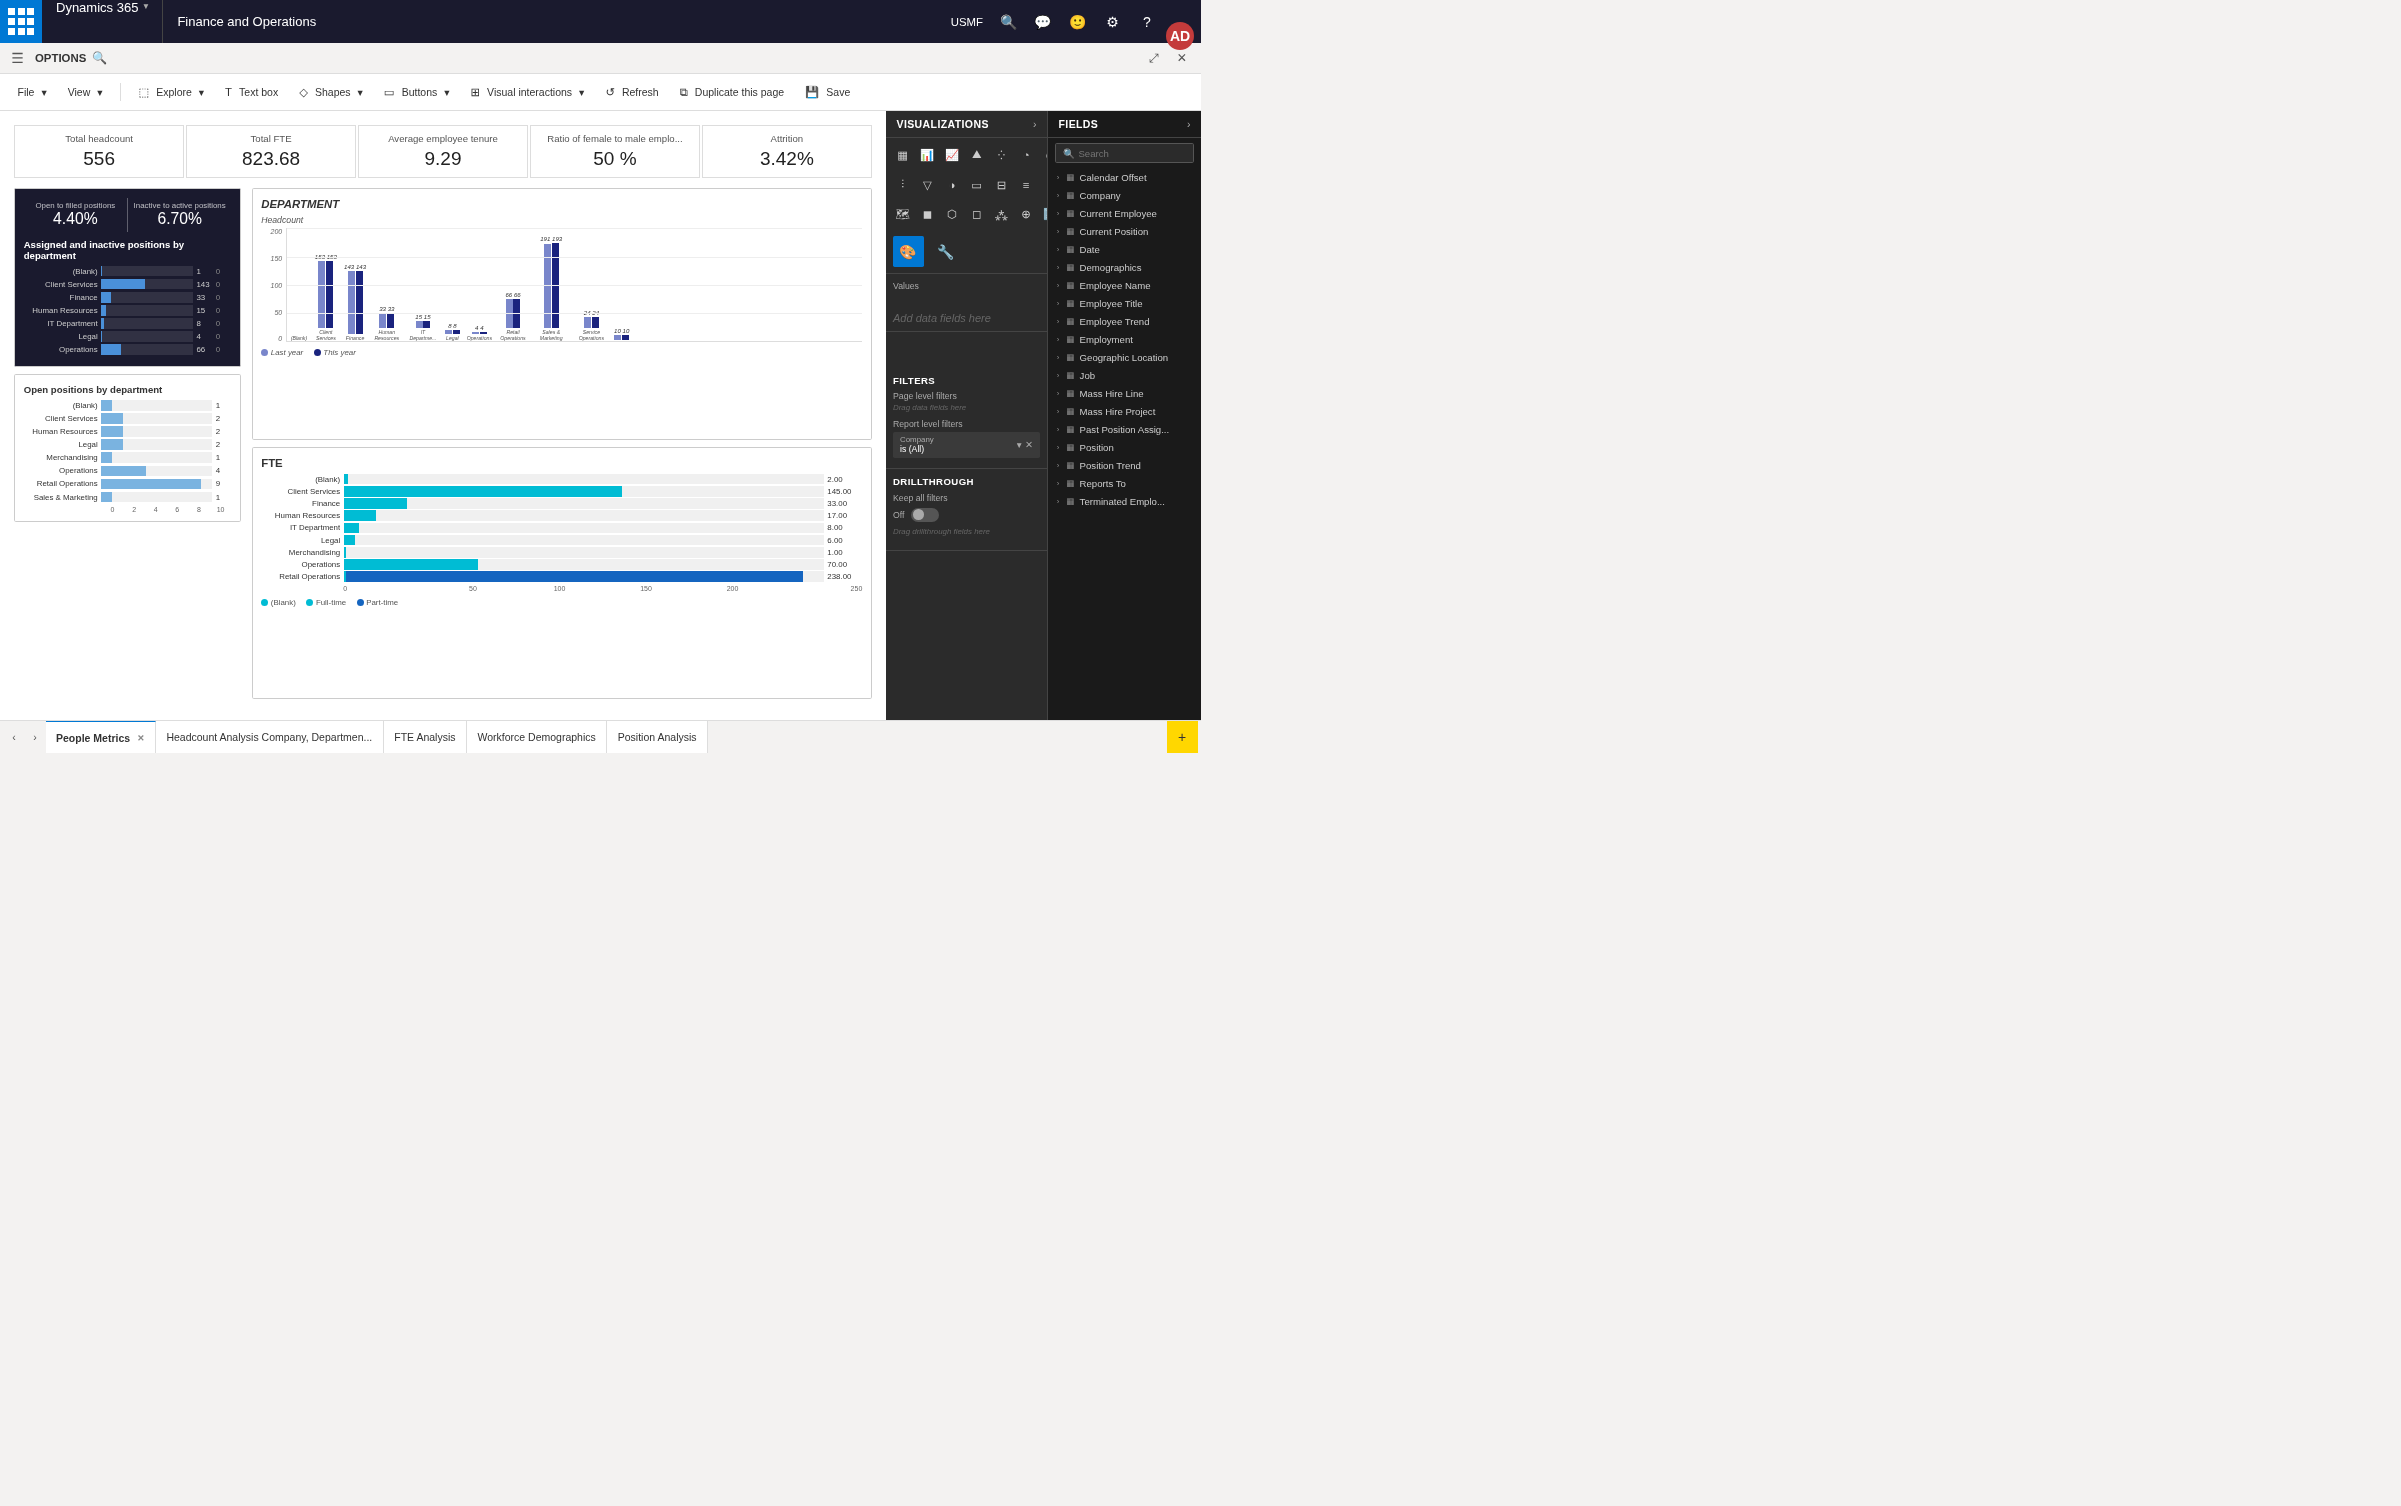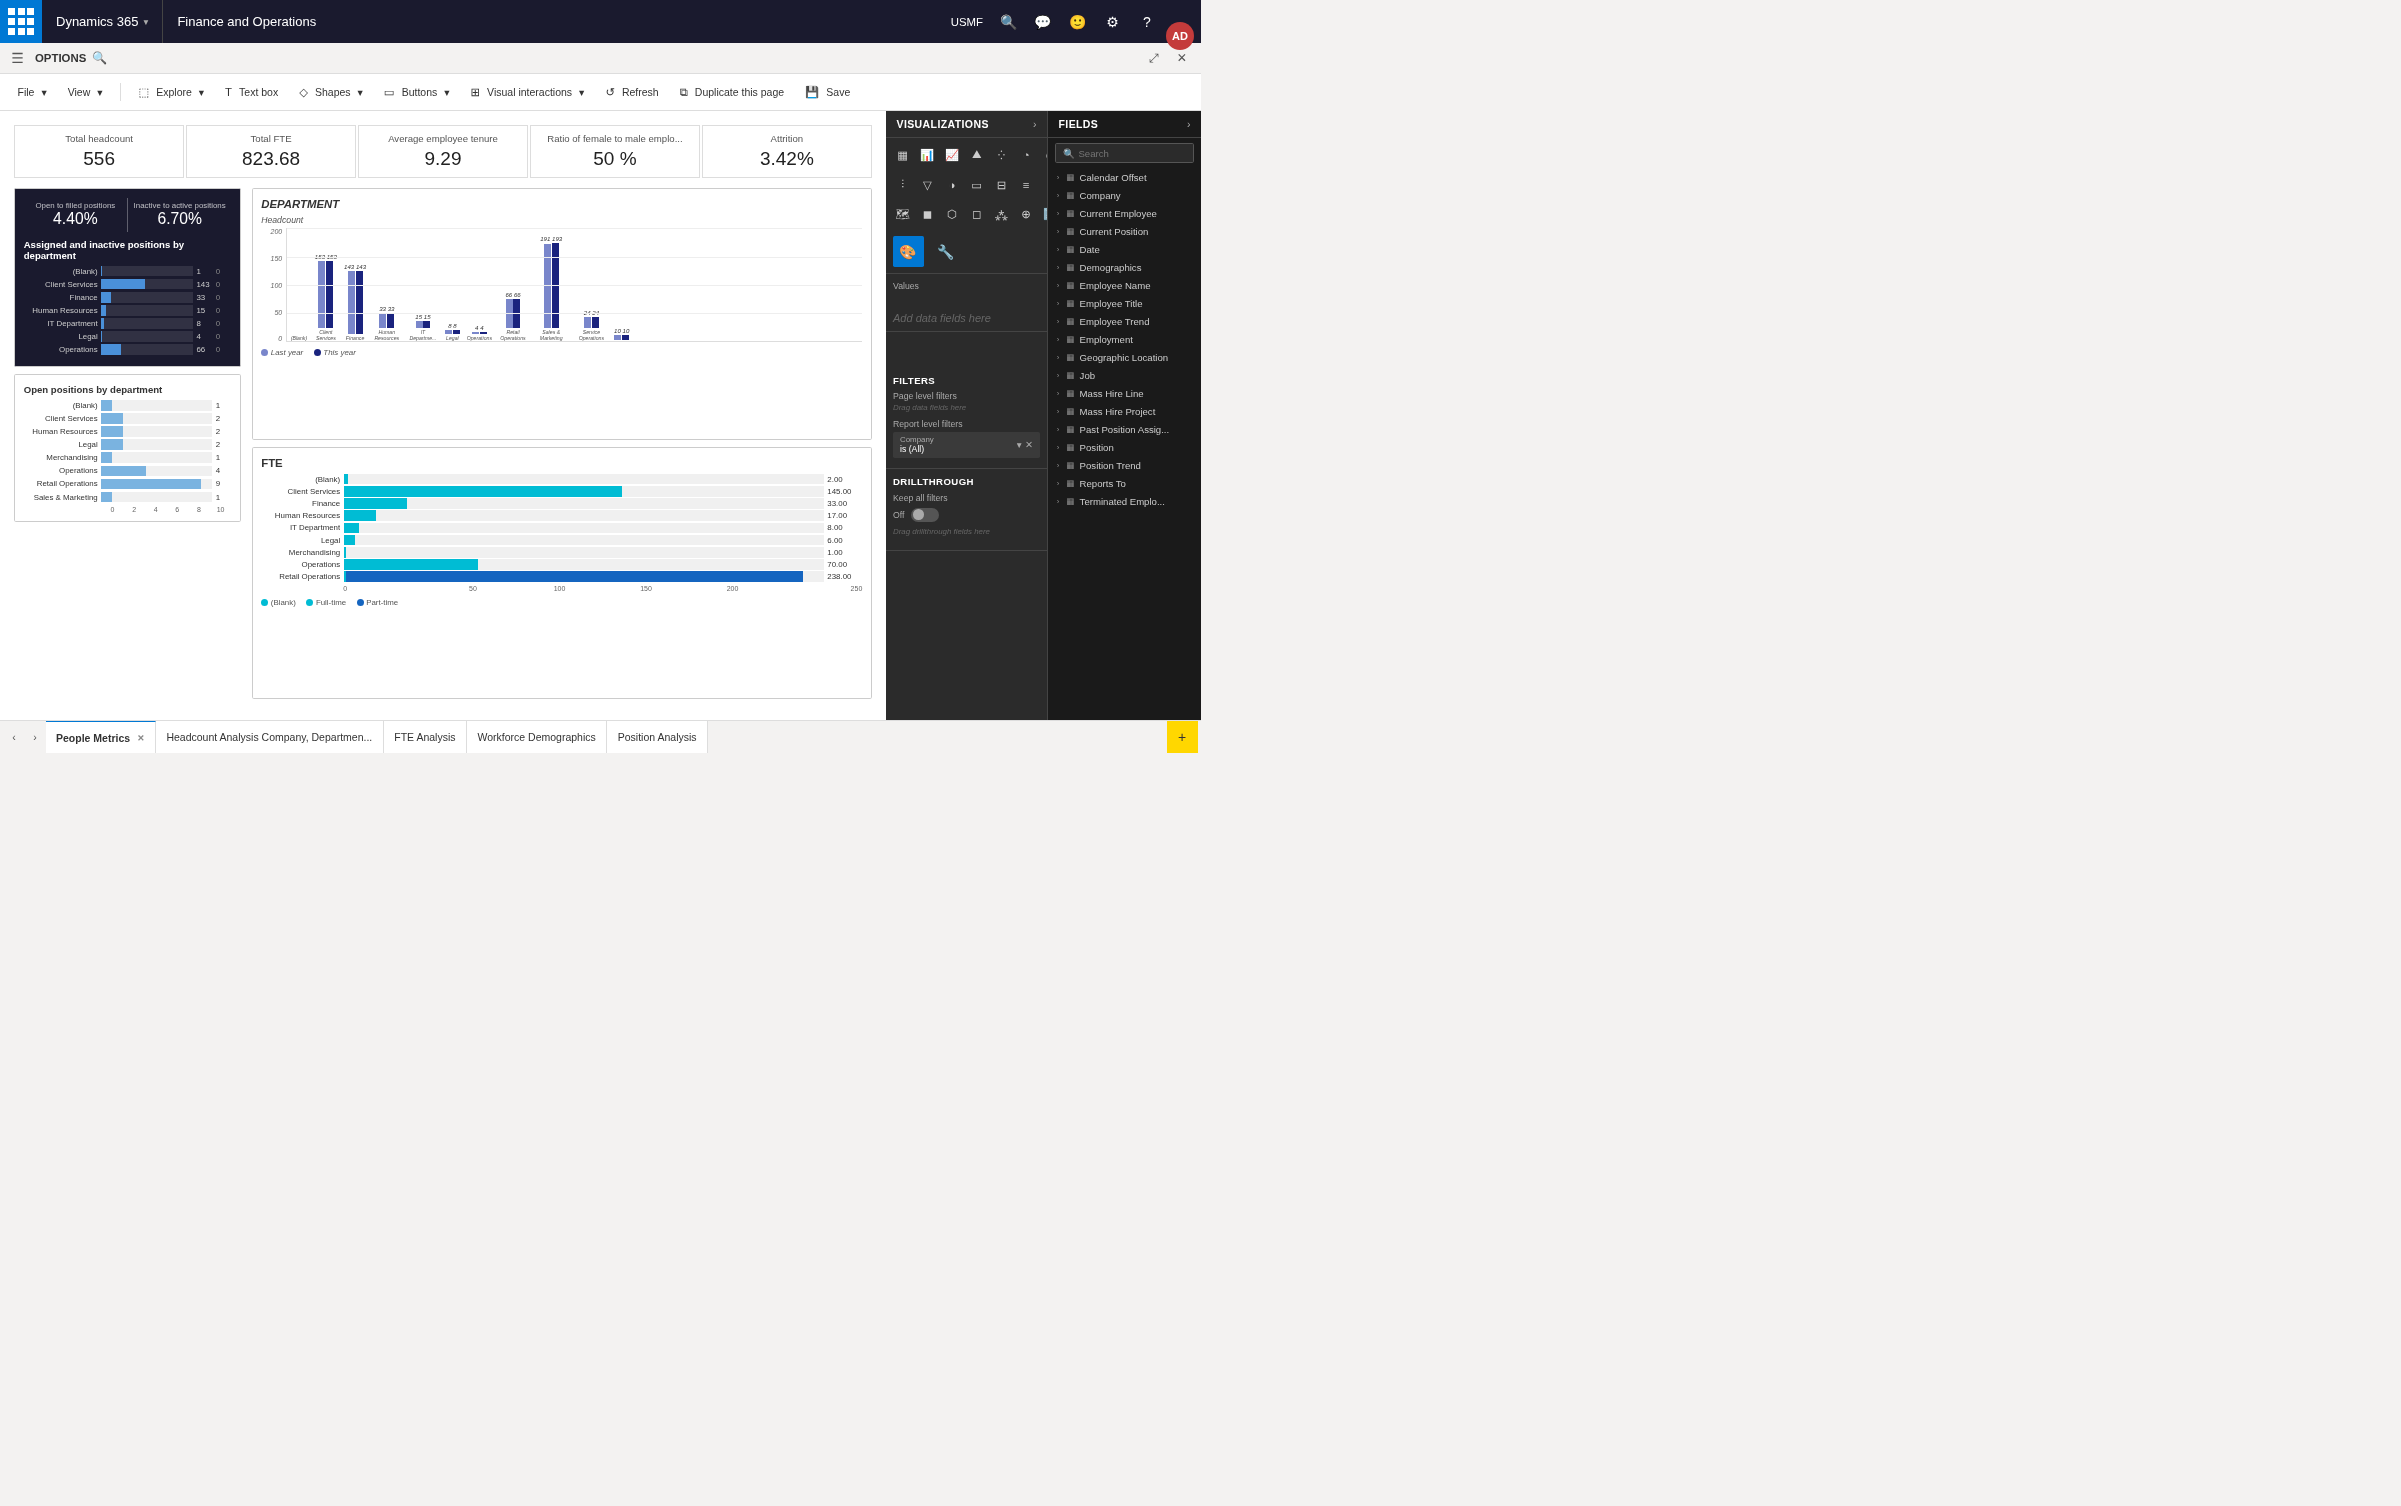--- a/index.html
+++ b/index.html
@@ -23,21 +23,20 @@
       cursor: pointer;
     }
     .waffle-grid {
       display: grid;
       grid-template-columns: repeat(3,7px);
       gap: 2.6px;
     }
     .waffle-cell { width: 7px; height: 7px; background: white; }
     .nav-brand {
       display: flex;
-      align-items: center;
       padding: 0 14px;
       border-right: 0.9px solid #444;
       height: 100%;
     }
     .nav-brand-text { color: white; font-size: 13px; }
     .nav-brand-arrow { color: #aaa; font-size: 9.6px; margin-left: 5.2px; }
     .nav-app-title {
       padding: 0 14px;
       color: white;
       font-size: 13px;
@@ -59,21 +58,21 @@
       justify-content: center;
       color: white;
       font-size: 14px;
       cursor: pointer;
       border-radius: 1.7px;
     }
     .nav-avatar {
       width: 28px; height: 28px; border-radius: 50%;
       background: #c43b3b; color: white;
       display: flex; align-items: center; justify-content: center;
-      font-size: 11px; font-weight: bold; cursor: pointer; margin-top: 28px;
+      font-size: 14px; font-weight: bold; cursor: pointer; margin-top: 28px;
     }
 
     
     .second-bar {
       display: flex;
       align-items: center;
       background: #f3f2f1;
       height: 31px;
       border-bottom: 0.9px solid #ddd;
       padding: 0 7px;

